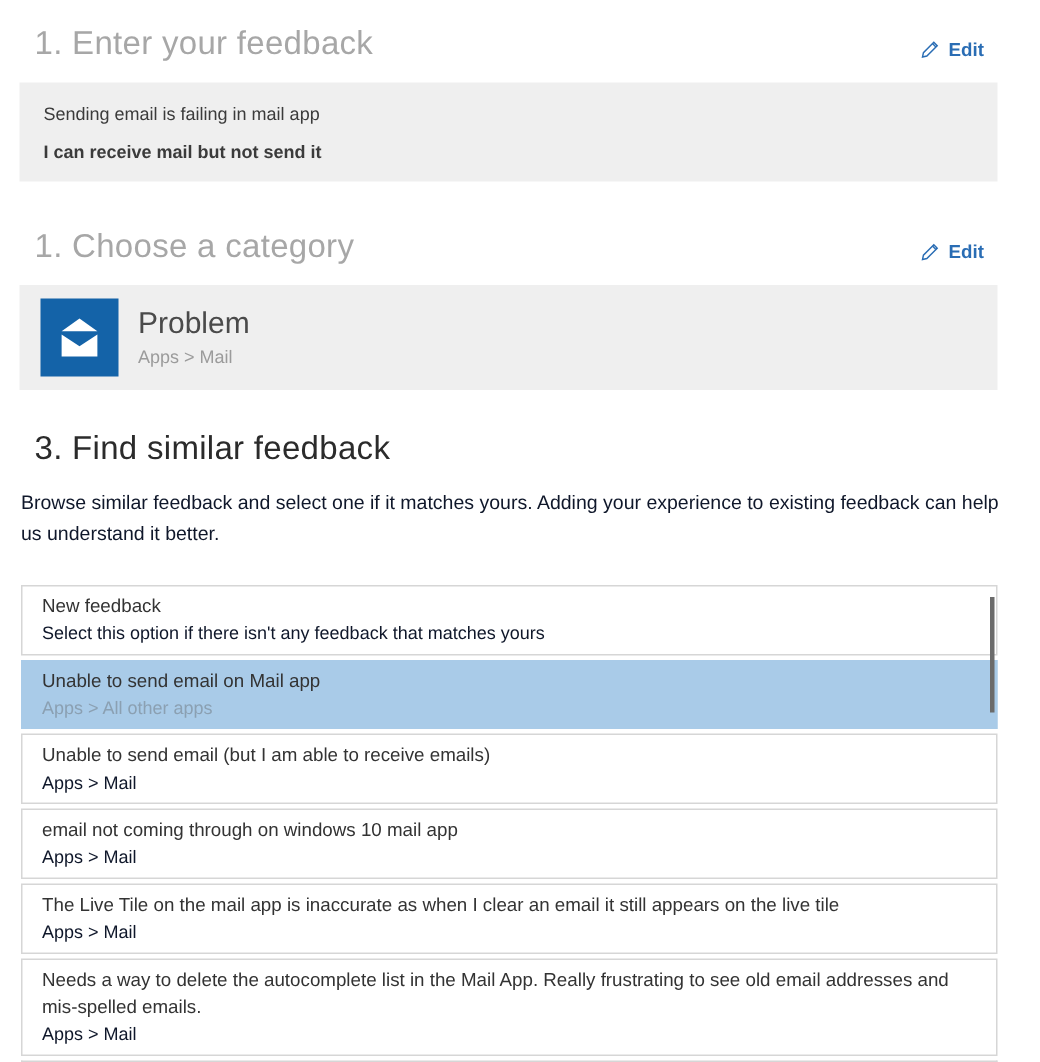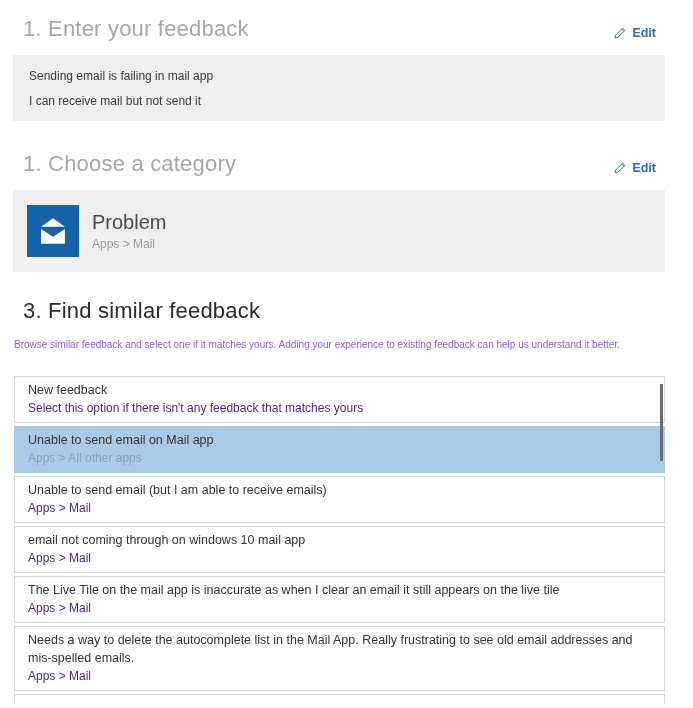--- a/index.html
+++ b/index.html
@@ -27,52 +27,52 @@
     padding-bottom:2px;
   }
   .edit-link svg { display:block; }
 
   
   .gray-box {
     background:#efefef; margin:13px 28px 0 13px; width:652px;
   }
   .box-feedback { padding:14px 16px 13px 16px; }
   .box-feedback .fb-line { font-size:12px; color:#3b3b3b; }
-  .box-feedback .fb-line + .fb-line { margin-top:11px; }
+  .box-feedback .fb-line + .fb-line { margin-top:11px;font-weight:bold; }
 
   .box-category {
-    display:flex; align-items:center; padding:9px 14px; height:82px;
+    display:flex; align-items:center; padding:9px 14px; height:70px;
   }
   .cat-tile {
     width:52px; height:52px; background:#1463a8; flex:0 0 auto;
     display:flex; align-items:center; justify-content:center;
   }
   .cat-text { margin-left:13px; }
   .cat-name { font-size:20px; font-weight:400; color:#4a4a4a; line-height:1.15; }
   .cat-path { font-size:12px; color:#9b9b9b; margin-top:3px; }
 
   .spacer-26 { height:30px; }
   .spacer-24 { height:26px; }
 
   
   .desc {
-    margin:13px 24px 0 14px; font-size:10px; line-height:1.6; color:#8b5cf6;
+    margin:13px 24px 0 14px; font-size:13px; line-height:1.6; color:#0f172a;
     max-width:655px;
   }
 
   .fb-list {
     position:relative; margin:23px 28px 0 14px; width:651px;
   }
   .fb-item {
     background:#fff; border:1px solid #d6d6d6;
     padding:4px 13px 5px 13px; cursor:pointer;
   }
   .fb-item + .fb-item { margin-top:3px; }
   .fb-item .fb-title { font-size:12.5px; color:#333; line-height:1.45; }
-  .fb-item .fb-sub   { font-size:12px; color:#4c1d95; line-height:1.4; margin-top:1px; }
+  .fb-item .fb-sub   { font-size:12px; color:#0f172a; line-height:1.4; margin-top:1px; }
   .fb-item.selected {
     background:#a9cbe8; border-color:#a9cbe8;
   }
   .fb-item.selected .fb-sub { color:#8ba0b2; }
   .fb-item.partial {
     height:9px; margin-top:3px; border-bottom:none; overflow:hidden;
   }
   .scroll-thumb {
     position:absolute; right:2px; top:8px; width:3px; height:77px;
     background:#6b6b6b; cursor:default;

